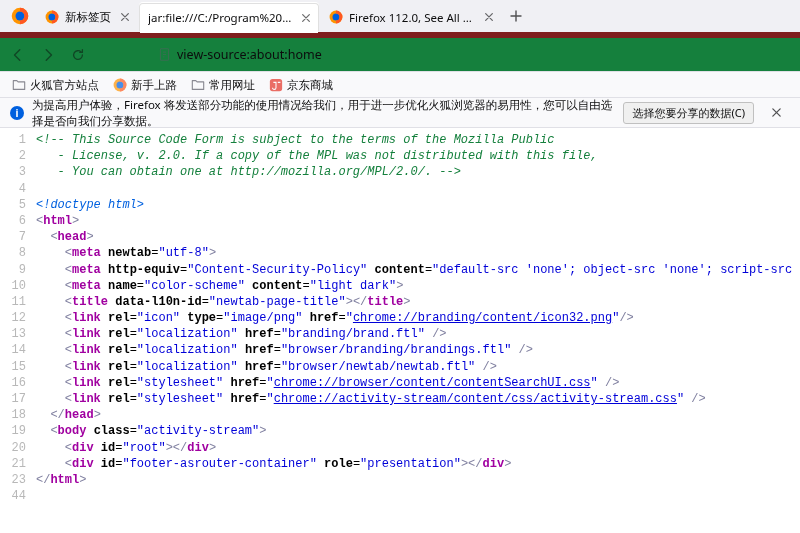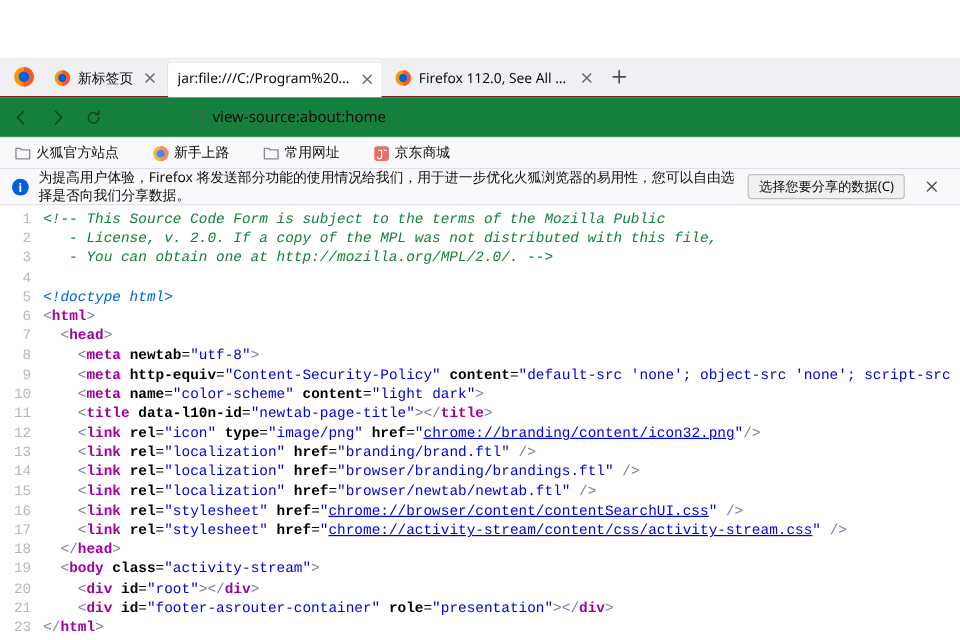--- a/index.html
+++ b/index.html
@@ -1,32 +1,32 @@
 <!DOCTYPE html>
 <html><head>
   <meta charset="utf-8">
   <style>
     * { margin: 0; padding: 0; box-sizing: border-box; }
     body { font-family: system-ui, -apple-system, sans-serif; font-size: 12px; background: #fff; }
-    .tabs-bar { display: flex; align-items: center; height: 32px; background: #f0f0f4; border-bottom: 1px solid #7f1d1d; padding: 16px 4px; margin-top: 48px; }
+    .tabs-bar { display: flex; align-items: center; height: 32px; background: #f0f0f4; border-bottom: 6px solid #7f1d1d; padding: 16px 4px; }
     .app-icon { display: flex; align-items: center; justify-content: center; width: 24px; height: 24px; margin: 0 4px; }
     .firefox-icon { width: 18px; height: 18px; }
     .tab { display: flex; align-items: center; height: 28px; padding: 0 4px 0 8px; margin: 2px 1px 0; border-radius: 4px 4px 0 0; max-width: 180px; min-width: 100px; position: relative; }
     .tab.active { background: #fff; box-shadow: 0 -1px 0 #fff; border-top: 1px solid #e0e0e0; border-left: 1px solid #e0e0e0; border-right: 1px solid #e0e0e0; }
     .tab.active::after { content: ''; position: absolute; height: 2px; background: #fff; bottom: -2px; left: 0; right: 0; }
     .tab-favicon { width: 14px; height: 14px; margin-right: 6px; flex-shrink: 0; }
     .tab-title { overflow: hidden; white-space: nowrap; text-overflow: ellipsis; font-size: 11.5px; flex: 1; color: #0c0c0d; }
     .tab-close { width: 16px; height: 16px; display: flex; align-items: center; justify-content: center; opacity: .6; border-radius: 2px; margin-left: 4px; cursor: pointer; }
     .new-tab-btn { width: 24px; height: 24px; display: flex; align-items: center; justify-content: center; opacity: .7; border-radius: 4px; cursor: pointer; margin-left: 2px; }
     .nav-bar { display: flex; align-items: center; height: 34px; background: #15803d; border-bottom: 1px solid #e0e0e6; padding: 0 4px; gap: 2px; }
     .nav-btn { width: 28px; height: 26px; display: flex; align-items: center; justify-content: center; border-radius: 4px; opacity: .5; cursor: pointer; }
     .url-bar { flex: 1; display: flex; align-items: center; height: 26px; margin: 0 6px 0 56px; border-radius: 4px; padding: 0 8px; max-width: 560px; }
     .url-icon { opacity: .5; margin-right: 6px; display: flex; align-items: center; }
     .url-text { font-size: 12.5px; color: #0c0c0d; }
-    .bookmarks-bar { display: flex; align-items: center; height: 26px; background: #f9f9fb; border-bottom: 1px solid #e0e0e6; padding: 0 6px; gap: 16px; }
+    .bookmarks-bar { display: flex; align-items: center; height: 26px; background: #f9f9fb; border-bottom: 1px solid #e0e0e6; padding: 0 6px; gap: 2px; }
     .bookmark-item { display: flex; align-items: center; padding: 2px 6px; font-size: 11.5px; color: #0c0c0d; border-radius: 3px; cursor: pointer; }
     .bookmark-favicon { width: 14px; height: 14px; margin-right: 4px; opacity: .7; }
     .info-bar { display: flex; align-items: center; height: 30px; background: #f9f9fb; padding: 0 10px; font-size: 11.5px; color: #0c0c0d; gap: 8px; border-bottom: 1px solid #e0e0e6; }
     .info-icon { width: 14px; height: 14px; border-radius: 50%; background: #0060df; display: flex; align-items: center; justify-content: center; color: white; font-weight: bold; font-size: 10px; flex-shrink: 0; }
     .info-text { flex: 1; }
     .info-btn { border: 1px solid #c0c0c0; border-radius: 3px; padding: 2px 8px; font-size: 11px; background: #f0f0f0; cursor: pointer; }
     .source-view { padding: 4px 0 4px 10px; font-family: 'Consolas', 'Monaco', 'Courier New', monospace; font-size: 12px; line-height: 1.35; overflow: auto; }
     .source-line { display: flex; white-space: pre; }
     .line-num { width: 26px; text-align: right; color: #b8b8b8; user-select: none; padding-right: 10px; flex-shrink: 0; }
     .line-content { flex: 1; }

